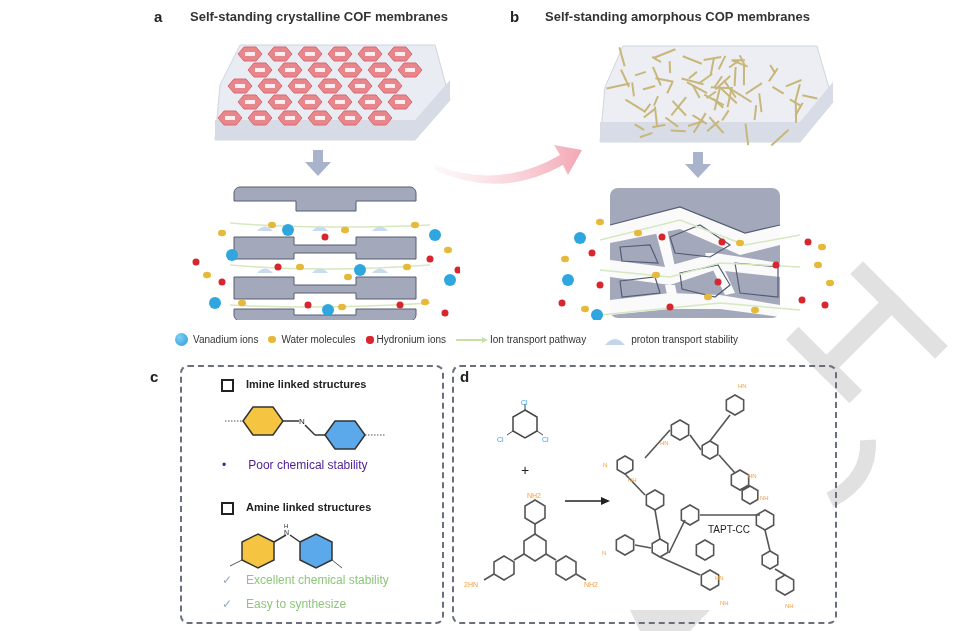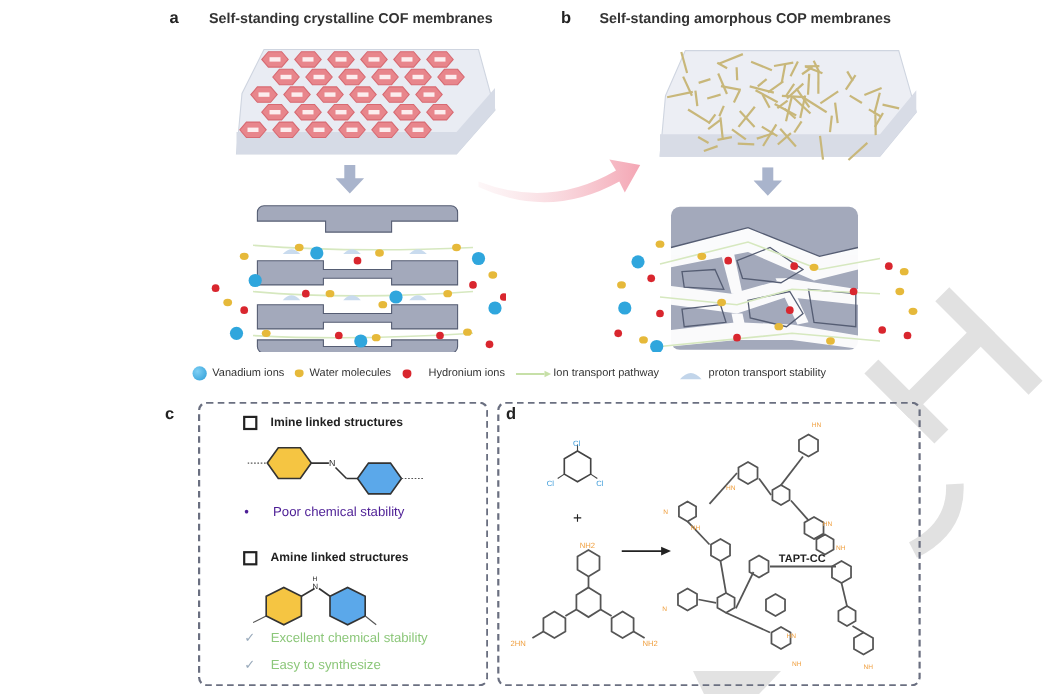--- a/index.html
+++ b/index.html
@@ -297,21 +297,21 @@
 
 <div class="abs legend" style="left:175px;top:333px;display:flex;align-items:center;gap:10px;">
   <span style="display:flex;align-items:center;gap:5px;">
     <span style="width:13px;height:13px;border-radius:50%;background:radial-gradient(circle at 35% 35%,#7fd0f5,#2a9bd6);display:inline-block;"></span>
     <span>Vanadium ions</span>
   </span>
   <span style="display:flex;align-items:center;gap:5px;">
     <span style="width:8px;height:7px;border-radius:50% 50% 60% 60%;background:#e6b93a;display:inline-block;"></span>
     <span>Water molecules</span>
   </span>
-  <span style="display:flex;align-items:center;gap:16px;text-align:center;">
+  <span style="display:flex;align-items:center;gap:3px;text-align:center;">
     <span style="width:8px;height:8px;border-radius:50% 50% 60% 60%;background:#d9262e;display:inline-block;"></span>
     <span>Hydronium ions</span>
   </span>
   <span style="display:flex;align-items:center;gap:2px;">
     <svg width="32" height="8">
         <line x1="0" y1="4" x2="26" y2="4" stroke="#c7e0a8" stroke-width="2"></line>
         <polygon points="26,1 32,4 26,7" fill="#c7e0a8"></polygon>
       </svg>
     <span>Ion transport pathway</span>
   </span>
@@ -436,13 +436,13 @@
       <text x="3" y="97" font-size="6" fill="#f0a040">N</text>
       <text x="28" y="112" font-size="6" fill="#f0a040">NH</text>
       <text x="148" y="108" font-size="6" fill="#f0a040">HN</text>
       <text x="160" y="130" font-size="6" fill="#f0a040">NH</text>
       <text x="115" y="210" font-size="6" fill="#f0a040">HN</text>
       <text x="120" y="235" font-size="6" fill="#f0a040">NH</text>
       <text x="185" y="238" font-size="6" fill="#f0a040">NH</text>
       <text x="2" y="185" font-size="6" fill="#f0a040">N</text>
     </g>
 </svg>
-<div class="abs" style="left:708px;top:503px;font-weight:bold;font-size:10px;">TAPT-CC</div>
+<div class="abs" style="left:708px;top:524px;font-weight:normal;font-size:10px;">TAPT-CC</div>
 
 </body></html>

